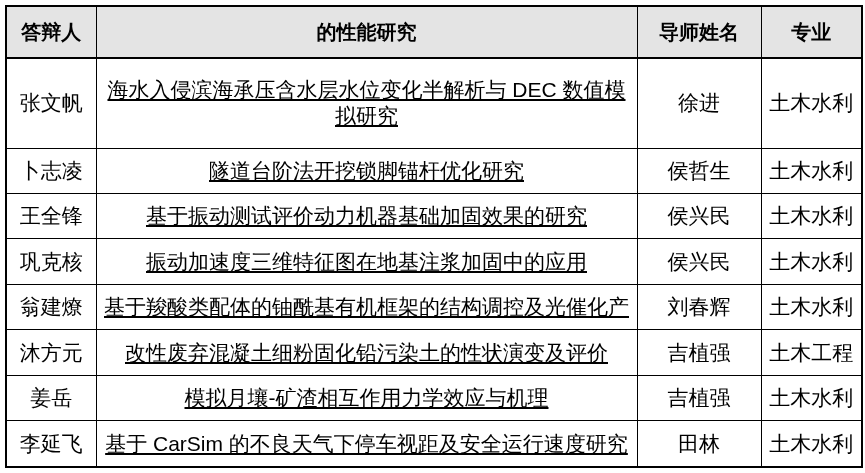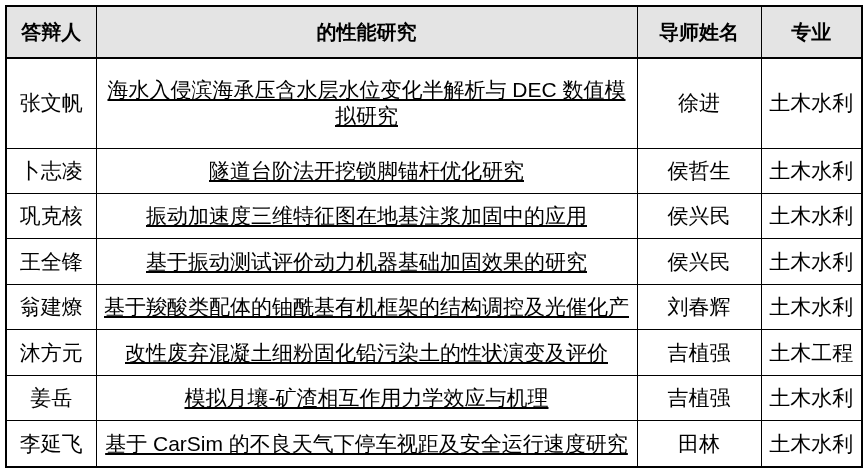--- a/index.html
+++ b/index.html
@@ -85,28 +85,28 @@
           <td>徐进</td>
           <td>土木水利</td>
         </tr>
         <tr>
           <td class="defender-cell">卜志凌</td>
           <td class="title-cell">隧道台阶法开挖锁脚锚杆优化研究</td>
           <td>侯哲生</td>
           <td>土木水利</td>
         </tr>
         <tr>
-          <td class="defender-cell">巩克核</td>
-          <td class="title-cell">振动加速度三维特征图在地基注浆加固中的应用</td>
+          <td class="defender-cell">王全锋</td>
+          <td class="title-cell">基于振动测试评价动力机器基础加固效果的研究</td>
           <td>侯兴民</td>
           <td>土木水利</td>
         </tr>
         <tr>
-          <td class="defender-cell">王全锋</td>
-          <td class="title-cell">基于振动测试评价动力机器基础加固效果的研究</td>
+          <td class="defender-cell">巩克核</td>
+          <td class="title-cell">振动加速度三维特征图在地基注浆加固中的应用</td>
           <td>侯兴民</td>
           <td>土木水利</td>
         </tr>
         <tr>
           <td class="defender-cell">翁建燎</td>
           <td class="title-cell">基于羧酸类配体的铀酰基有机框架的结构调控及光催化产</td>
           <td>刘春辉</td>
           <td>土木水利</td>
         </tr>
         <tr>

